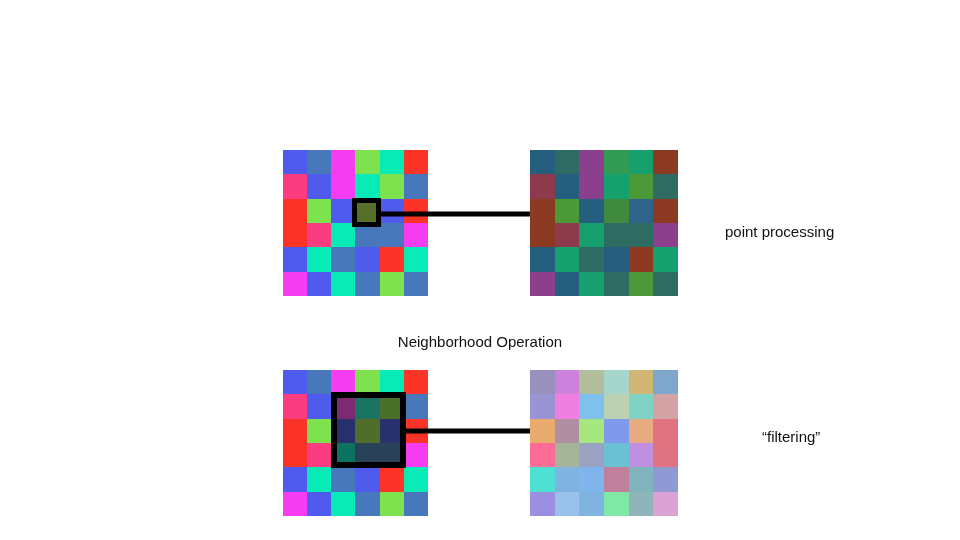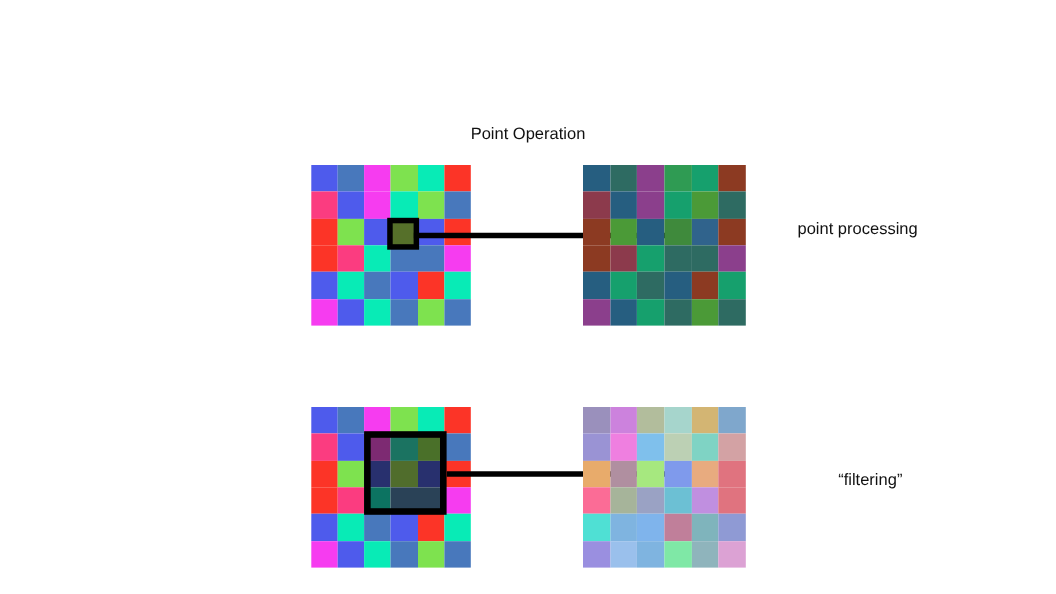--- a/index.html
+++ b/index.html
@@ -52,21 +52,21 @@
     width: 400px;
   }
   .caption {
     position: absolute;
     font-size: 15px;
     color: #111111;
     white-space: nowrap;
   }
   #point-processing-caption {
     left: 725px;
-    top: 200px;
+    top: 223px;
   }
   #filtering-caption {
     left: 762px;
     top: 428px;
   }
   .pixel-grid {
     position: absolute;
     display: grid;
     grid-template-columns: repeat(6, 1fr);
     grid-template-rows: repeat(6, 1fr);
@@ -140,21 +140,20 @@
     width: 100%;
     height: 100%;
   }
 </style>
 </head>
 <body>
 
 <div id="slide">
 
 
-  <div id="point-operation-label" class="section-label">Point Operation</div>
 
   <div id="grid-point-input" class="pixel-grid">
       <div class="px" style="background: rgb(78, 91, 236);"></div>
       <div class="px" style="background: rgb(72, 120, 188);"></div>
       <div class="px" style="background: rgb(246, 60, 240);"></div>
       <div class="px" style="background: rgb(126, 226, 79);"></div>
       <div class="px" style="background: rgb(8, 235, 182);"></div>
       <div class="px" style="background: rgb(252, 52, 39);"></div>
       <div class="px" style="background: rgb(251, 60, 128);"></div>
       <div class="px" style="background: rgb(78, 91, 236);"></div>
@@ -231,20 +230,21 @@
       <div class="px" style="background: rgb(139, 63, 140);"></div>
       <div class="px" style="background: rgb(38, 94, 128);"></div>
       <div class="px" style="background: rgb(22, 160, 109);"></div>
       <div class="px" style="background: rgb(46, 107, 98);"></div>
       <div class="px" style="background: rgb(75, 154, 55);"></div>
       <div class="px" style="background: rgb(46, 107, 98);"></div>
     </div>
 
   <div id="point-processing-caption" class="caption">point processing</div>
 
+  <div id="neighborhood-operation-label" class="section-label">Neighborhood Operation</div>
 
   <div id="grid-neighborhood-input" class="pixel-grid">
       <div class="px" style="background: rgb(78, 91, 236);"></div>
       <div class="px" style="background: rgb(72, 120, 188);"></div>
       <div class="px" style="background: rgb(246, 60, 240);"></div>
       <div class="px" style="background: rgb(126, 226, 79);"></div>
       <div class="px" style="background: rgb(8, 235, 182);"></div>
       <div class="px" style="background: rgb(252, 52, 39);"></div>
       <div class="px" style="background: rgb(251, 60, 128);"></div>
       <div class="px" style="background: rgb(78, 91, 236);"></div>

